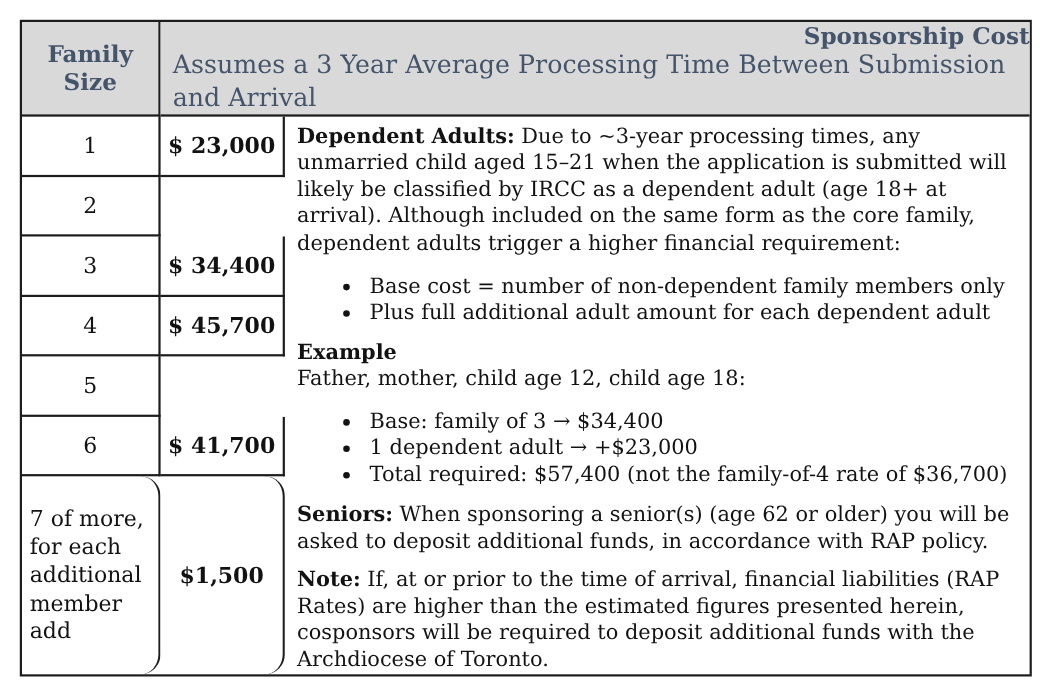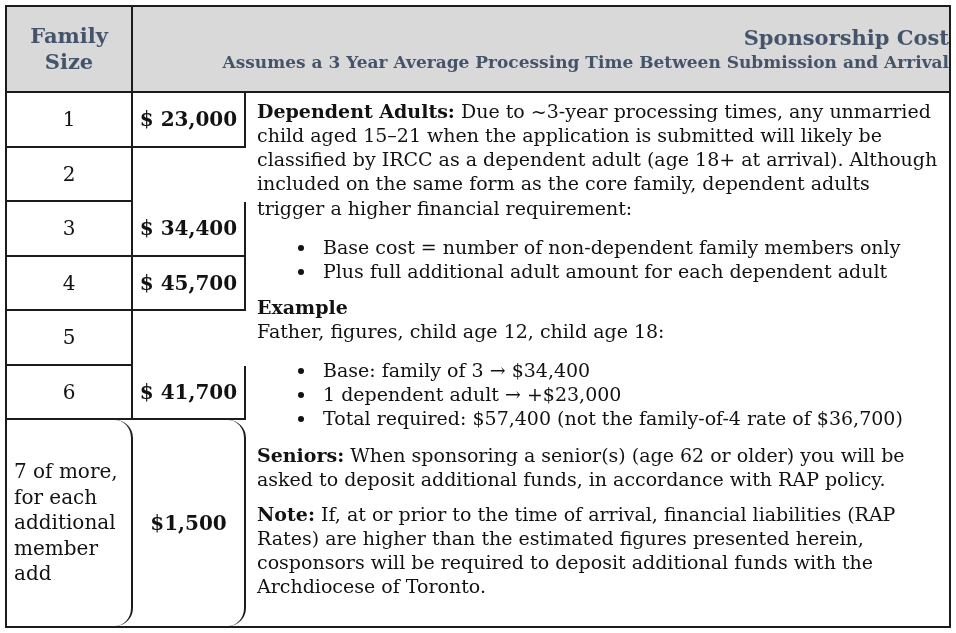--- a/index.html
+++ b/index.html
@@ -1,19 +1,19 @@
 <!DOCTYPE html>
 <html><head>
 <meta charset="utf-8">
 <style>
   html, body { margin: 0; padding: 0; background: #ffffff; }
   .page {
     width: 956px; height: 633px;
     box-sizing: border-box;
-    padding: 5px;
+    padding: 18px;
     background: #ffffff;
     font-family: "DejaVu Serif", "Liberation Serif", serif;
     color: #121212;
   }
   .grid {
     box-sizing: border-box;
     width: 100%; height: 100%;
     border: 2px solid #1c1c1c;
     display: grid;
     grid-template-columns: 126px 113px 1fr;
@@ -28,21 +28,21 @@
     border-right: 2px solid #1c1c1c;
     font-weight: bold; font-size: 21px; line-height: 1.25;
     text-align: center; white-space: pre-line;
   }
   .hdr-right {
     grid-column: 2 / 4; grid-row: 1;
     flex-direction: column; align-items: flex-end; justify-content: center;
     padding-left: 11px;
   }
   .hdr-title { font-weight: bold; font-size: 21px; line-height: 1.2; }
-  .hdr-subtitle { font-weight: bold; font-size: 17px; line-height: 1.3; }
+  .hdr-subtitle { font-weight: normal; font-size: 23px; line-height: 1.3; }
   
   .size-cell {
     grid-column: 1;
     border-right: 2px solid #1c1c1c; border-bottom: 2px solid #1c1c1c;
     font-size: 20px;
   }
   .cost-cell {
     grid-column: 2;
     border-right: 2px solid #1c1c1c; border-bottom: 2px solid #1c1c1c;
     font-size: 20px;
@@ -103,21 +103,21 @@
 
     <div class="notes-cell">
       <p><span class="b">Dependent Adults:</span><span> Due to ~3-year processing times, any unmarried child aged 15–21 when the application is submitted will likely be classified by IRCC as a dependent adult (age 18+ at arrival). Although included on the same form as the core family, dependent adults trigger a higher financial requirement:</span></p>
 
       <ul>
         <li>Base cost = number of non-dependent family members only</li>
         <li>Plus full additional adult amount for each dependent adult</li>
       </ul>
 
       <p class="b tight">Example</p>
-      <p class="tight">Father, figures, child age 12, child age 18:</p>
+      <p class="tight">Father, mother, child age 12, child age 18:</p>
 
       <ul>
         <li>Base: family of 3 → $34,400</li>
         <li>1 dependent adult → +$23,000</li>
         <li>Total required: $57,400 (not the family-of-4 rate of $36,700)</li>
       </ul>
 
       <p><span class="b">Seniors:</span><span> When sponsoring a senior(s) (age 62 or older) you will be asked to deposit additional funds, in accordance with RAP policy.</span></p>
 
       <p class="tight"><span class="b">Note:</span><span> If, at or prior to the time of arrival, financial liabilities (RAP Rates) are higher than the estimated figures presented herein, cosponsors will be required to deposit additional funds with the Archdiocese of Toronto.</span></p>

